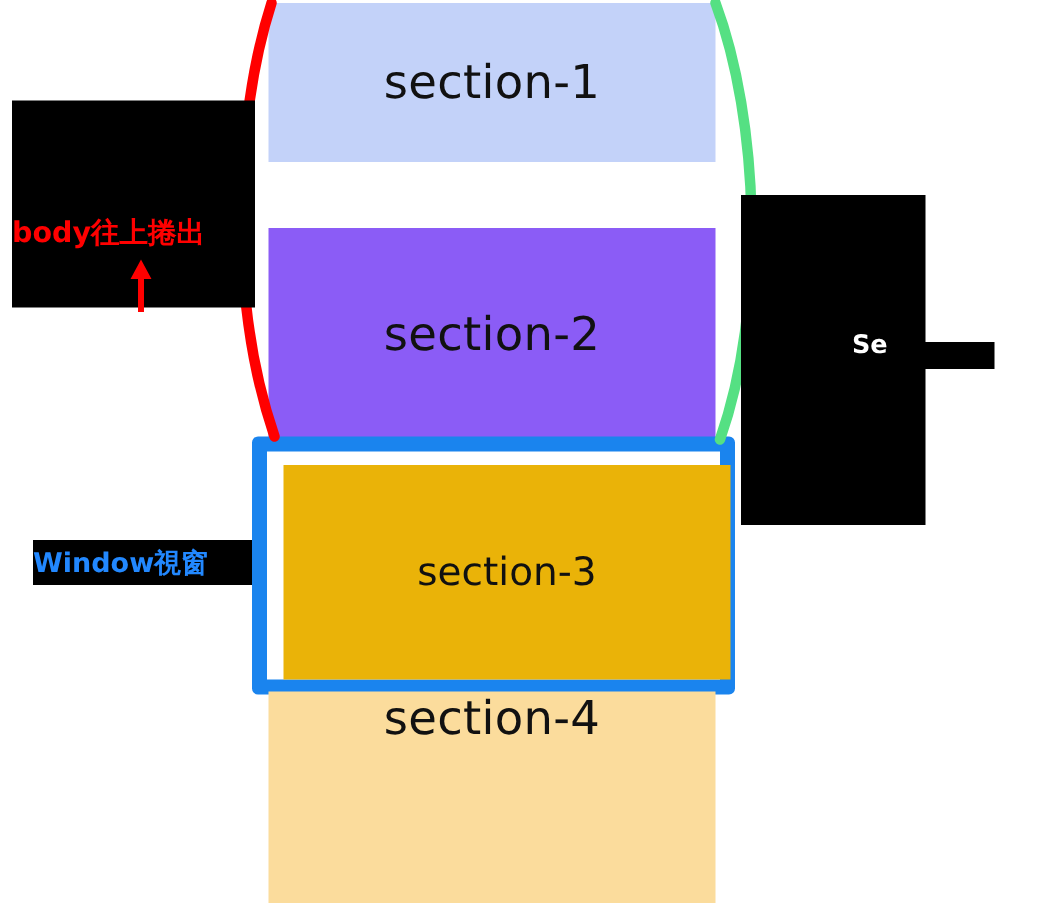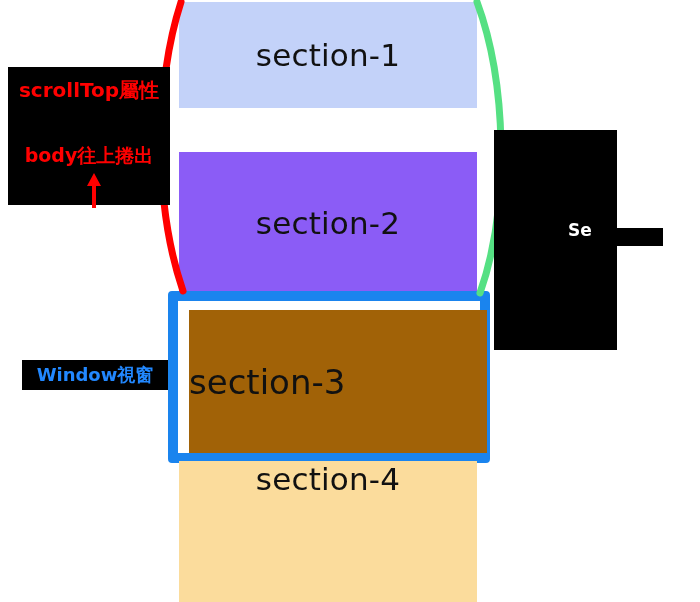--- a/index.html
+++ b/index.html
@@ -47,25 +47,26 @@
     border-radius: 4px;
     box-sizing: border-box;
     background: #ffffff;
   }
   #section-3 {
     position: absolute;
     left: 11px;
     top: 9px;
     width: 298px;
     height: 143px;
-    background: #a16207;
+    background: #eab308;
     display: flex;
     align-items: center;
+    justify-content: center;
     color: #111111;
-    font-size: 34px;
+    font-size: 26px;
     box-sizing: border-box;
   }
 
   
   .arc-svg {
     position: absolute;
     left: 0;
     top: 0;
     width: 700px;
     height: 602px;
@@ -94,42 +95,41 @@
     font-size: 20px;
     font-weight: bold;
     color: #ff0000;
     white-space: nowrap;
   }
   #scrolltop-desc {
     position: absolute;
     left: 0;
     top: 78px;
     width: 162px;
-    text-align: center;
+    text-align: left;
     font-size: 19px;
     font-weight: bold;
     line-height: 1.12;
     color: #ff0000;
   }
   #scrolltop-arrow {
     position: absolute;
     left: 78px;
     top: 104px;
     width: 16px;
     height: 38px;
   }
 
   #window-callout {
     left: 22px;
     top: 360px;
     width: 146px;
     height: 30px;
     display: flex;
     align-items: center;
-    justify-content: center;
   }
   #window-callout-label {
     color: #2288ff;
     font-size: 18px;
     font-weight: bold;
     white-space: nowrap;
   }
 
   #scrollheight-callout {
     left: 494px;
@@ -179,21 +179,20 @@
   <div class="section" id="section-4">
     <span>section-4</span>
   </div>
 
   <svg class="arc-svg" viewBox="0 0 700 602" xmlns="http://www.w3.org/2000/svg">
     <path d="M 181 2 C 156 80, 152 200, 183 291" fill="none" stroke="#ff0000" stroke-width="7" stroke-linecap="round"></path>
     <path d="M 477 2 C 506 80, 511 205, 480 293" fill="none" stroke="#55e083" stroke-width="7" stroke-linecap="round"></path>
   </svg>
 
   <div class="callout" id="scrolltop-callout">
-    <div id="scrolltop-title">scrollTop屬性</div>
 
     <svg id="scrolltop-arrow" viewBox="0 0 16 38" xmlns="http://www.w3.org/2000/svg">
       <path d="M 8 2 L 15 15 L 10 15 L 10 37 L 6 37 L 6 15 L 1 15 Z" fill="#ff0000"></path>
     </svg>
 
     <div id="scrolltop-desc">
       <div>body往上捲出</div>
     </div>
   </div>
 

